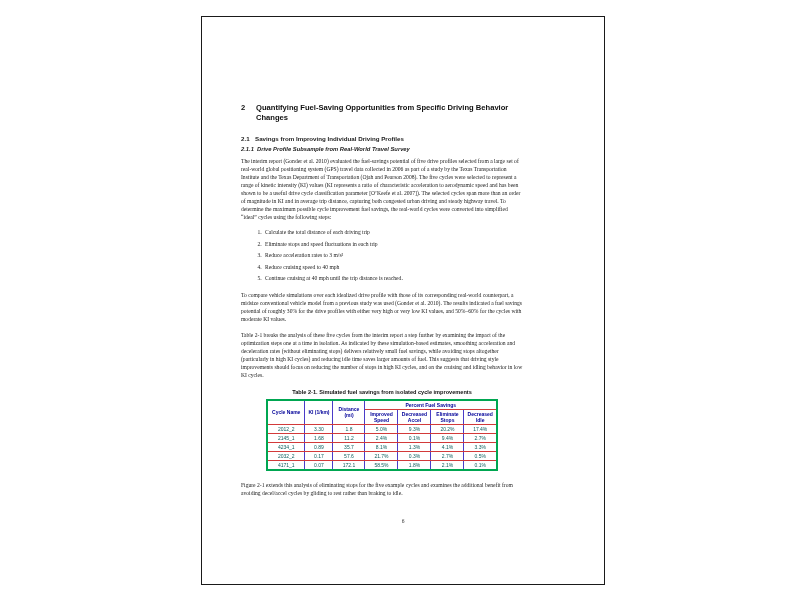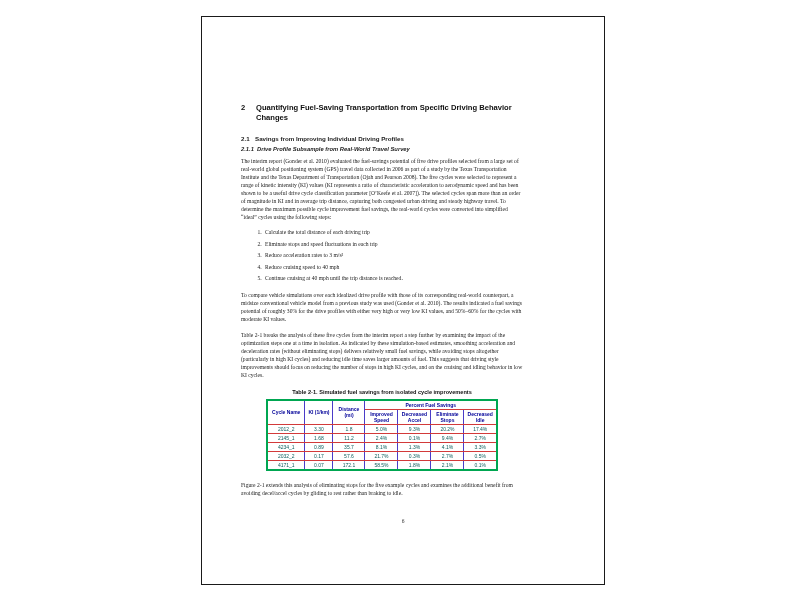--- a/index.html
+++ b/index.html
@@ -55,21 +55,21 @@
   }
 </style>
 </head>
 <body>
 
 <div class="page">
   <div class="content">
 
     <div class="h1 heading-row">
       <span class="heading-num">2</span>
-      <span class="heading-text">Quantifying Fuel-Saving Transportation from Specific Driving Behavior Changes</span>
+      <span class="heading-text">Quantifying Fuel-Saving Opportunities from Specific Driving Behavior Changes</span>
     </div>
 
     <div class="h2 heading-row">
       <span class="heading-num">2.1</span>
       <span class="heading-text">Savings from Improving Individual Driving Profiles</span>
     </div>
 
     <div class="h3 heading-row">
       <span class="heading-num">2.1.1</span>
       <span class="heading-text">Drive Profile Subsample from Real-World Travel Survey</span>

